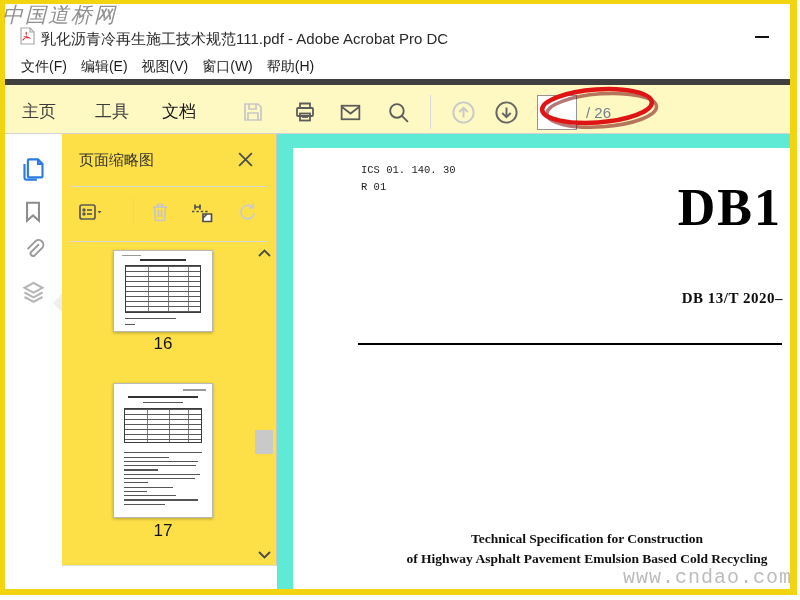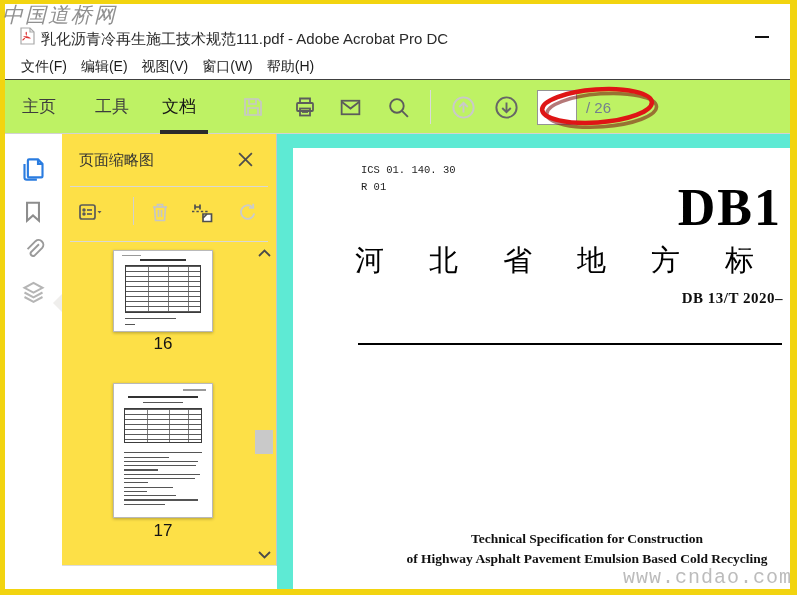--- a/index.html
+++ b/index.html
@@ -17,21 +17,21 @@
   .titlebar { position:absolute; left:5px; top:4px; width:785px; height:51px; background:#fff; }
   .pdf-icon { position:absolute; left:13px; top:23px; width:18px; height:18px; }
   .win-title { position:absolute; left:36px; top:26px; font-size:15px; color:#2a2a2a; white-space:nowrap; }
   .minimize { position:absolute; left:750px; top:32px; width:14px; height:2px; background:#111; cursor:pointer; }
 
   
   .menubar { position:absolute; left:5px; top:55px; width:785px; height:24px; background:#fff; display:flex; align-items:center; padding-left:9px; }
   .menu-item { font-size:14px; color:#1c1c1c; padding:2px 7px; white-space:nowrap; cursor:default; }
 
   
-  .toolbar { position:absolute; left:5px; top:79px; width:785px; height:55px; background:#bef264; border-top:1px solid #404040; border-bottom:1px solid #d2d2d2; }
+  .toolbar { position:absolute; left:5px; top:79px; width:785px; height:55px; background:#fef9c3; border-top:6px solid #404040; border-bottom:1px solid #d2d2d2; }
   .tab { position:absolute; top:15px; font-size:17px; color:#3d3d3d; cursor:pointer; white-space:nowrap; }
   .tab.home { left:17px; } .tab.tools { left:90px; } .tab.doc { left:157px; color:#161616; }
   .tab-underline { position:absolute; left:155px; top:50px; width:48px; height:4px; background:#2b2b2b; }
   .tbtn { position:absolute; top:12px; width:30px; height:30px; display:flex; align-items:center; justify-content:center; cursor:pointer; }
   .tsep { position:absolute; top:10px; width:1px; height:34px; background:#dadada; }
   .pagebox { position:absolute; left:532px; top:10px; width:40px; height:35px; background:#fff; border:1px solid #949494; font-size:14px; color:#333; text-align:center; line-height:33px; }
   .pagecount { position:absolute; left:581px; top:19px; font-size:15px; color:#74808e; white-space:nowrap; }
   .red-circle { position:absolute; left:530px; top:81px; z-index:30; pointer-events:none; }
 
   
@@ -292,21 +292,20 @@
   <div class="collapse-handle">
     <svg width="14" height="16" viewBox="0 0 14 16">
         <polygon points="11,1 2,8 11,15" fill="#9b9b9b"></polygon>
       </svg>
   </div>
 
   <div class="docpane">
     <div class="page">
       <div class="ics"><span>ICS 01. 140. 30</span><br><span>R 01</span></div>
       <div class="db-big">DB1</div>
-      <div class="province">河　北　省　地　方　标</div>
       <div class="std-code">DB 13/T  2020–</div>
       <div class="hrule"></div>
       <div class="en-title">
         <span>Technical Specification for Construction</span><br><span>of Highway Asphalt Pavement Emulsion Based Cold Recycling</span>
       </div>
     </div>
   </div>
 
   <div class="wm-top">中国道桥网</div>
   <div class="wm-bottom">www.cndao.com</div>

